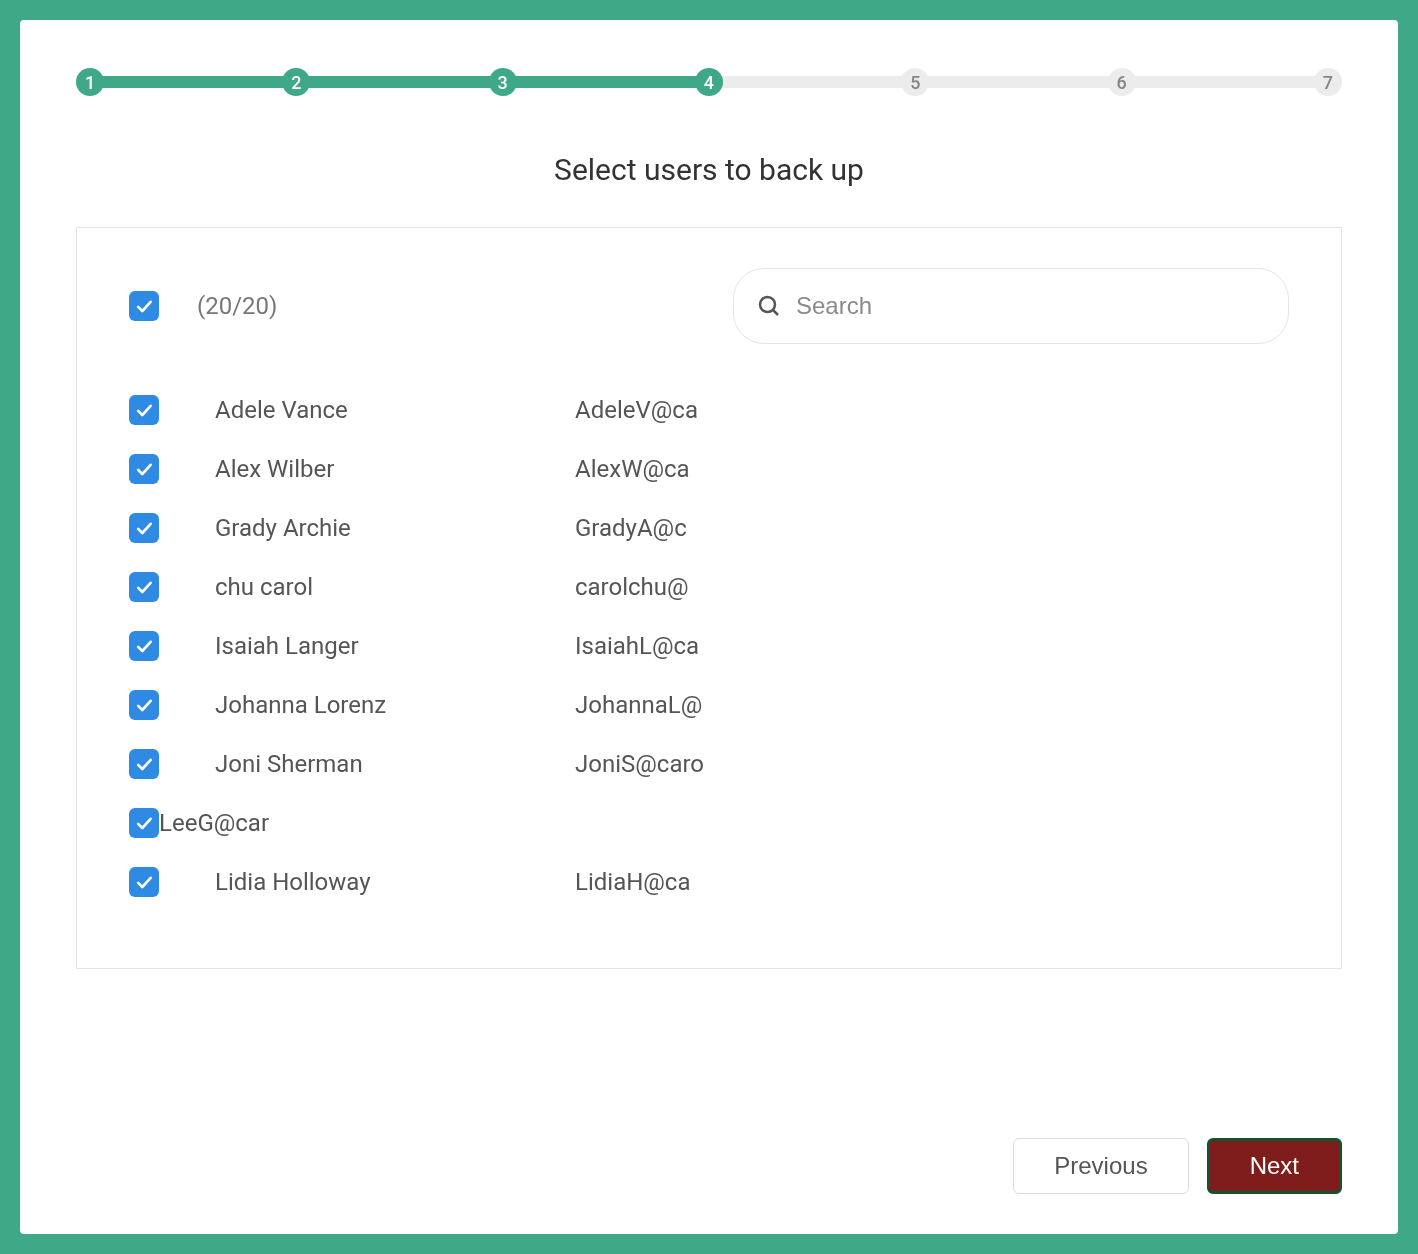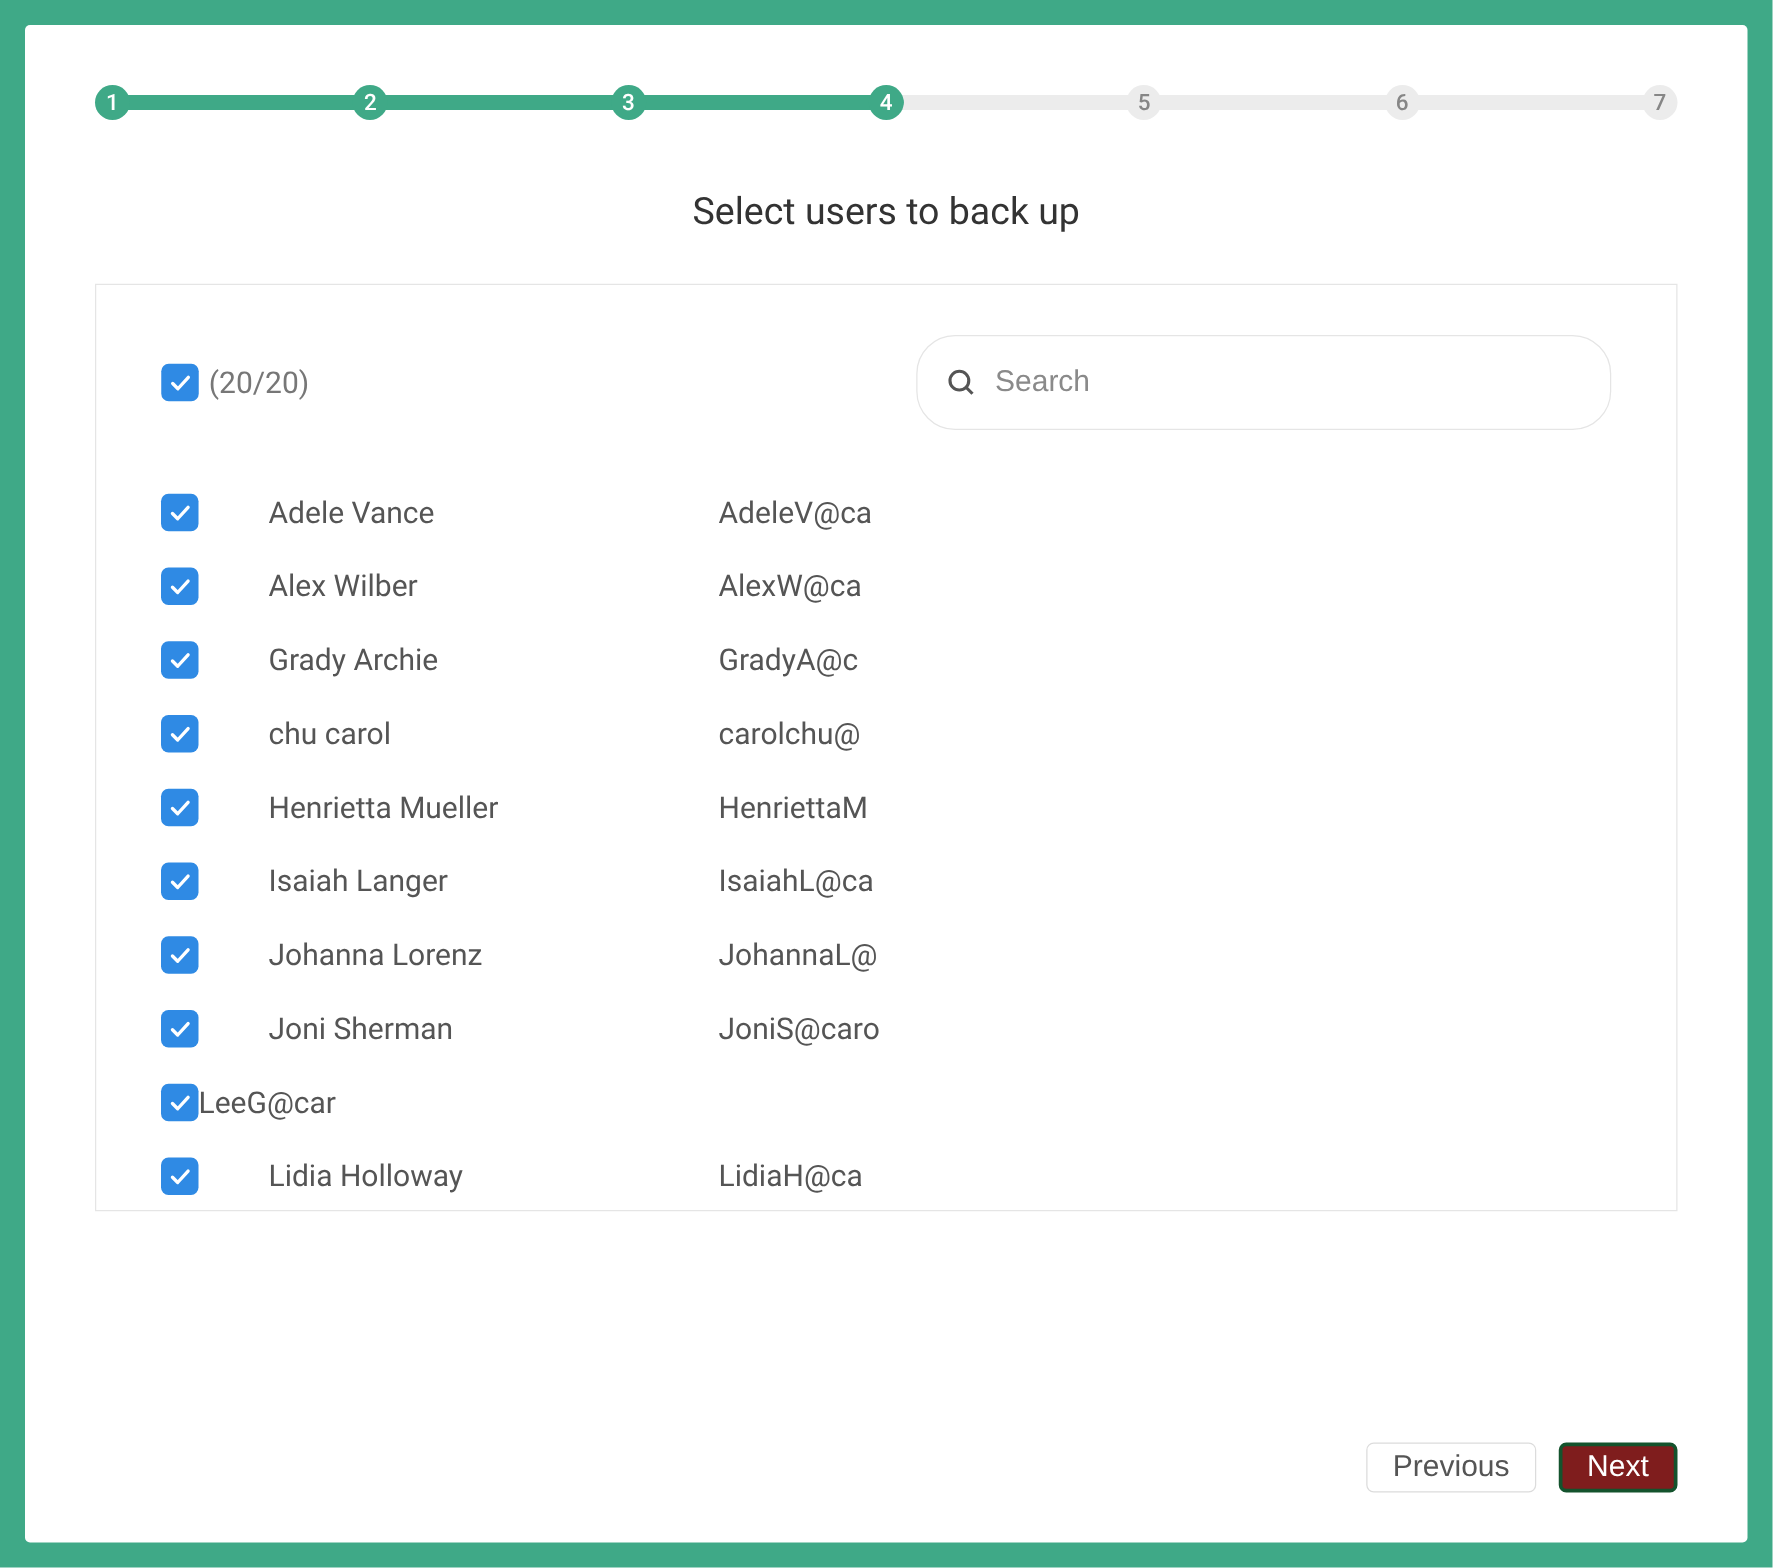--- a/index.html
+++ b/index.html
@@ -102,21 +102,21 @@
       height: 742px;
       position: relative;
       display: flex;
       flex-direction: column;
     }
     
     .panel-header {
       display: flex;
       align-items: center;
       padding: 40px 52px 28px 52px;
-      gap: 6px;
+      gap: 36px;
     }
     
     .checkbox {
       width: 30px;
       height: 30px;
       border-radius: 6px;
       background: #2f8ae4;
       display: flex;
       align-items: center;
       justify-content: center;
@@ -231,22 +231,22 @@
     
     .footer {
       position: absolute;
       bottom: 40px;
       right: 56px;
       display: flex;
       gap: 18px;
     }
     
     .btn {
-      height: 40px;
-      padding: 0 20px;
+      height: 56px;
+      padding: 0 40px;
       border-radius: 6px;
       font-size: 24px;
       font-weight: 500;
       cursor: pointer;
       display: flex;
       align-items: center;
       justify-content: center;
     }
     
     .btn-secondary {
@@ -337,29 +337,20 @@
             </div>
             <div class="user-name">chu carol</div>
             <div class="user-email">carolchu@</div>
           </div>
           <div class="user-row">
             <div class="checkbox">
               <svg viewBox="0 0 24 24">
                 <polyline points="5 13 10 18 20 7"></polyline>
               </svg>
             </div>
-            <div class="user-name">Henrietta Mueller</div>
-            <div class="user-email">HenriettaM</div>
-          </div>
-          <div class="user-row">
-            <div class="checkbox">
-              <svg viewBox="0 0 24 24">
-                <polyline points="5 13 10 18 20 7"></polyline>
-              </svg>
-            </div>
             <div class="user-name">Isaiah Langer</div>
             <div class="user-email">IsaiahL@ca</div>
           </div>
           <div class="user-row">
             <div class="checkbox">
               <svg viewBox="0 0 24 24">
                 <polyline points="5 13 10 18 20 7"></polyline>
               </svg>
             </div>
             <div class="user-name">Johanna Lorenz</div>

